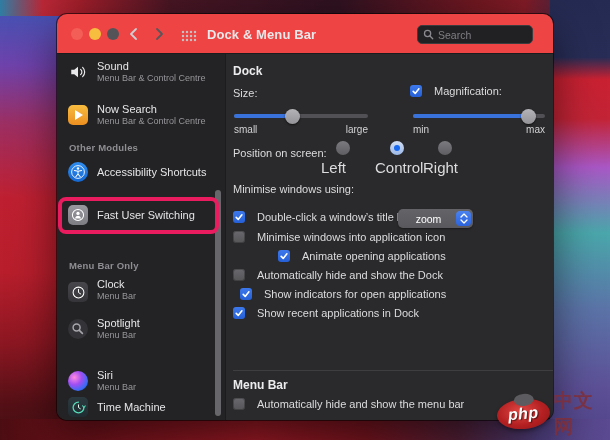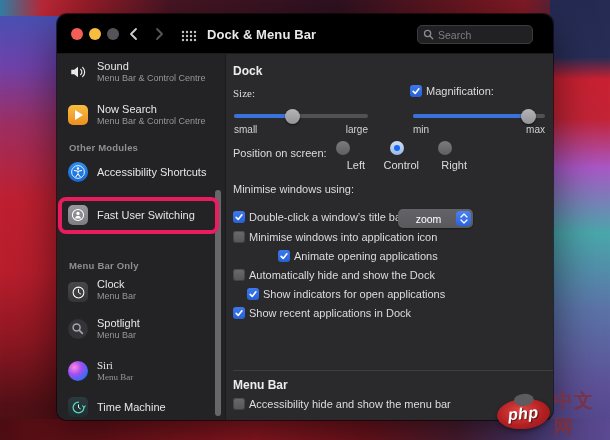--- a/index.html
+++ b/index.html
@@ -14,21 +14,21 @@
   .bg-right { position:absolute; top:0; right:0; width:60px; height:100%;
     background:linear-gradient(180deg,#252a52 0%,#272d56 13%,#c92132 18%,#c32436 27%,#a957c5 38%,#4aa7ab 53%,#5b74a8 70%,#5d5097 88%,#514489 100%); }
   .bg-bottom { position:absolute; bottom:0; left:0; right:0; height:21px;
     background:linear-gradient(90deg,#4c0d12 0%,#7e141e 20%,#a01a26 42%,#7c1520 60%,#552138 75%,#4f3f7e 88%,#5b4a92 100%); }
 
   
   .window { position:absolute; left:57px; top:14px; width:496px; height:406px;
     background:#2a2a2c; border-radius:10px; box-shadow:0 18px 45px rgba(0,0,0,.55), 0 0 0 1px rgba(0,0,0,.55);
     overflow:hidden; }
 
-  .titlebar { position:absolute; left:0; top:0; right:0; height:40px; background:#000000;
+  .titlebar { position:absolute; left:0; top:0; right:0; height:40px; background:#ef4444;
     border-bottom:1px solid #1b1b1d; }
   .tl { position:absolute; top:14px; width:12px; height:12px; border-radius:50%; }
   .tl.red { left:14px; background:#f35e56; }
   .tl.yellow { left:32px; background:#f6bd3e; }
   .tl.gray { left:50px; background:#54545а; background:#545458; }
   .nav-chevron { position:absolute; top:13px; width:14px; height:14px; }
   .grid-icon { position:absolute; left:124px; top:14px; }
   .win-title { position:absolute; left:150px; top:13px; font-size:13px; font-weight:bold; color:#e8e8ea; letter-spacing:.1px; }
   .search { position:absolute; left:360px; top:11px; width:116px; height:19px; background:#212123;
     border:1px solid #3c3c3f; border-radius:5px; display:flex; align-items:center; padding:0 5px; gap:4px; }
@@ -57,27 +57,27 @@
 
   .slider { position:absolute; height:15px; }
   .slider .track { position:absolute; left:0; right:0; top:6px; height:4px; border-radius:2px; background:#505055; }
   .slider .fill { position:absolute; left:0; top:6px; height:4px; border-radius:2px; background:#3a72dc; }
   .slider .thumb { position:absolute; top:1px; width:15px; height:15px; margin-left:-8px; border-radius:50%;
     background:linear-gradient(#b4b4b8,#939398); box-shadow:0 1px 2px rgba(0,0,0,.6); }
 
   .cb { width:12px; height:12px; border-radius:3px; flex:0 0 12px; display:inline-flex; align-items:center; justify-content:center; }
   .cb.on { background:linear-gradient(#3d79ec,#2660d8); }
   .cb.off { background:linear-gradient(#69696e,#565659); box-shadow:inset 0 0 0 1px rgba(0,0,0,.25); }
-  .cb-row { position:absolute; display:flex; align-items:center; gap:4px; }
+  .cb-row { position:absolute; display:flex; align-items:center; gap:12px; }
 
   .radio { position:absolute; width:14px; height:14px; border-radius:50%; }
   .radio.off { background:linear-gradient(#7a7a7f,#5e5e63); }
   .radio.on { background:linear-gradient(#d2ddf2,#9db9e8); }
   .radio.on::after { content:''; position:absolute; left:4px; top:4px; width:6px; height:6px; border-radius:50%; background:#1668f0; }
-  .radio-lbl { position:absolute; width:44px; text-align:right; font-size:11px; color:#dcdcde; }
+  .radio-lbl { position:absolute; width:44px; text-align:left; font-size:15px; color:#dcdcde; }
 
   .dd { position:absolute; height:19px; background:linear-gradient(#636368,#58585d); border-radius:5px;
     display:flex; align-items:center; box-shadow:0 1px 2px rgba(0,0,0,.4); }
   .dd .txt { flex:1; text-align:center; color:#fff; font-size:10.5px; padding:0 4px 0 7px; white-space:nowrap; }
   .dd .chev { width:15px; height:15px; margin:2px 2px 2px 0; border-radius:4px; background:linear-gradient(#4a82f0,#2b63dd);
     display:flex; align-items:center; justify-content:center; }
 
   .divider { position:absolute; left:7px; right:0; height:1px; background:#3e3e41; }
 
   
@@ -225,21 +225,21 @@
             <circle cx="6.4" cy="6.4" r="4" stroke="#a5a5ab" stroke-width="1.7" fill="none"></circle>
             <path d="M9.5 9.5 L13 13" stroke="#a5a5ab" stroke-width="1.9" stroke-linecap="round"></path>
           </svg>
       </span>
       <span class="side-text">
           <div class="t">Spotlight</div>
           <div class="s">Menu Bar</div>
         </span>
     </div>
 
-    <div class="side-item" style="top:305px;font-family:Liberation Serif, serif;">
+    <div class="side-item" style="top:315px;">
       <span class="icon-sq" style="border-radius:50%;background:radial-gradient(circle at 32% 32%, #ff8ae0 0%, #a04ef2 38%, #3a6cf5 70%, #15307a 100%);"></span>
       <span class="side-text">
           <div class="t">Siri</div>
           <div class="s">Menu Bar</div>
         </span>
     </div>
 
     <div class="side-item" style="top:343px;">
       <span class="icon-sq" style="background:linear-gradient(#2c3a40,#1f2d33);">
         <svg width="15" height="15" viewBox="0 0 20 20">
@@ -253,21 +253,21 @@
         </span>
     </div>
 
     <div class="scrollbar"></div>
   </div>
 
   <div class="main">
 
     <div class="m-abs hdr" style="left:7px;top:10px;">Dock</div>
 
-    <div class="m-abs lbl" style="left:7px;top:33px;font-family:Liberation Serif, serif;">Size:</div>
+    <div class="m-abs lbl" style="left:7px;top:33px;">Size:</div>
 
     <div class="slider" style="left:8px;top:54px;width:134px;">
       <span class="track"></span>
       <span class="fill" style="width: 44%;"></span>
       <span class="thumb" style="left: 44%;"></span>
     </div>
     <div class="m-abs minor" style="left:8px;top:70px;">small</div>
     <div class="m-abs minor" style="left:8px;top:70px;width:134px;text-align:right;">large</div>
 
     <div class="cb-row" style="left:184px;top:31px;">
@@ -326,21 +326,21 @@
           </svg>
         </span>
       <span class="lbl">Animate opening applications</span>
     </div>
 
     <div class="cb-row" style="left:7px;top:215px;">
       <span class="cb off"></span>
       <span class="lbl">Automatically hide and show the Dock</span>
     </div>
 
-    <div class="cb-row" style="left:21px;top:234px;align-items:center;">
+    <div class="cb-row" style="left:14px;top:234px;align-items:center;">
       <span class="cb on">
           <svg width="10" height="10" viewBox="0 0 10 10">
             <path d="M2.2 5.4 L4.2 7.4 L7.9 2.8" stroke="#fff" stroke-width="1.6" fill="none" stroke-linecap="round" stroke-linejoin="round"></path>
           </svg>
         </span>
       <span class="lbl">Show indicators for open applications</span>
     </div>
 
     <div class="cb-row" style="left:7px;top:253px;">
       <span class="cb on">
@@ -350,21 +350,21 @@
         </span>
       <span class="lbl">Show recent applications in Dock</span>
     </div>
 
     <div class="divider" style="top:316px;"></div>
 
     <div class="m-abs hdr" style="left:7px;top:324px;">Menu Bar</div>
 
     <div class="cb-row" style="left:7px;top:344px;">
       <span class="cb off"></span>
-      <span class="lbl">Accessibility hide and show the menu bar</span>
+      <span class="lbl">Automatically hide and show the menu bar</span>
     </div>
 
   </div>
 </div>
 
 <div class="watermark">
   <span class="wm-logo">
     <span class="php">php</span>
   </span>
   <span class="wm-cn">中文网</span>

